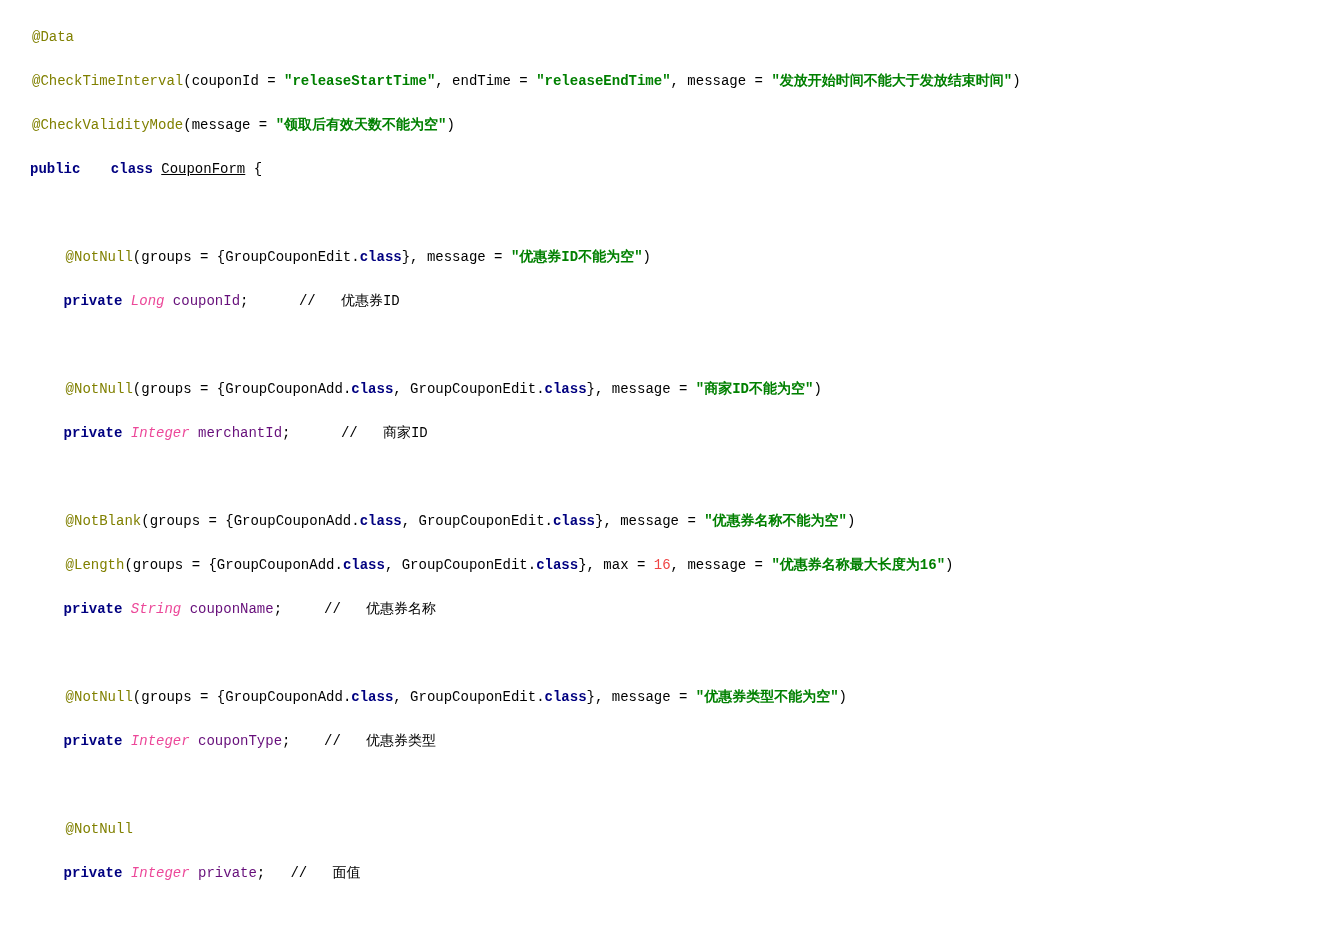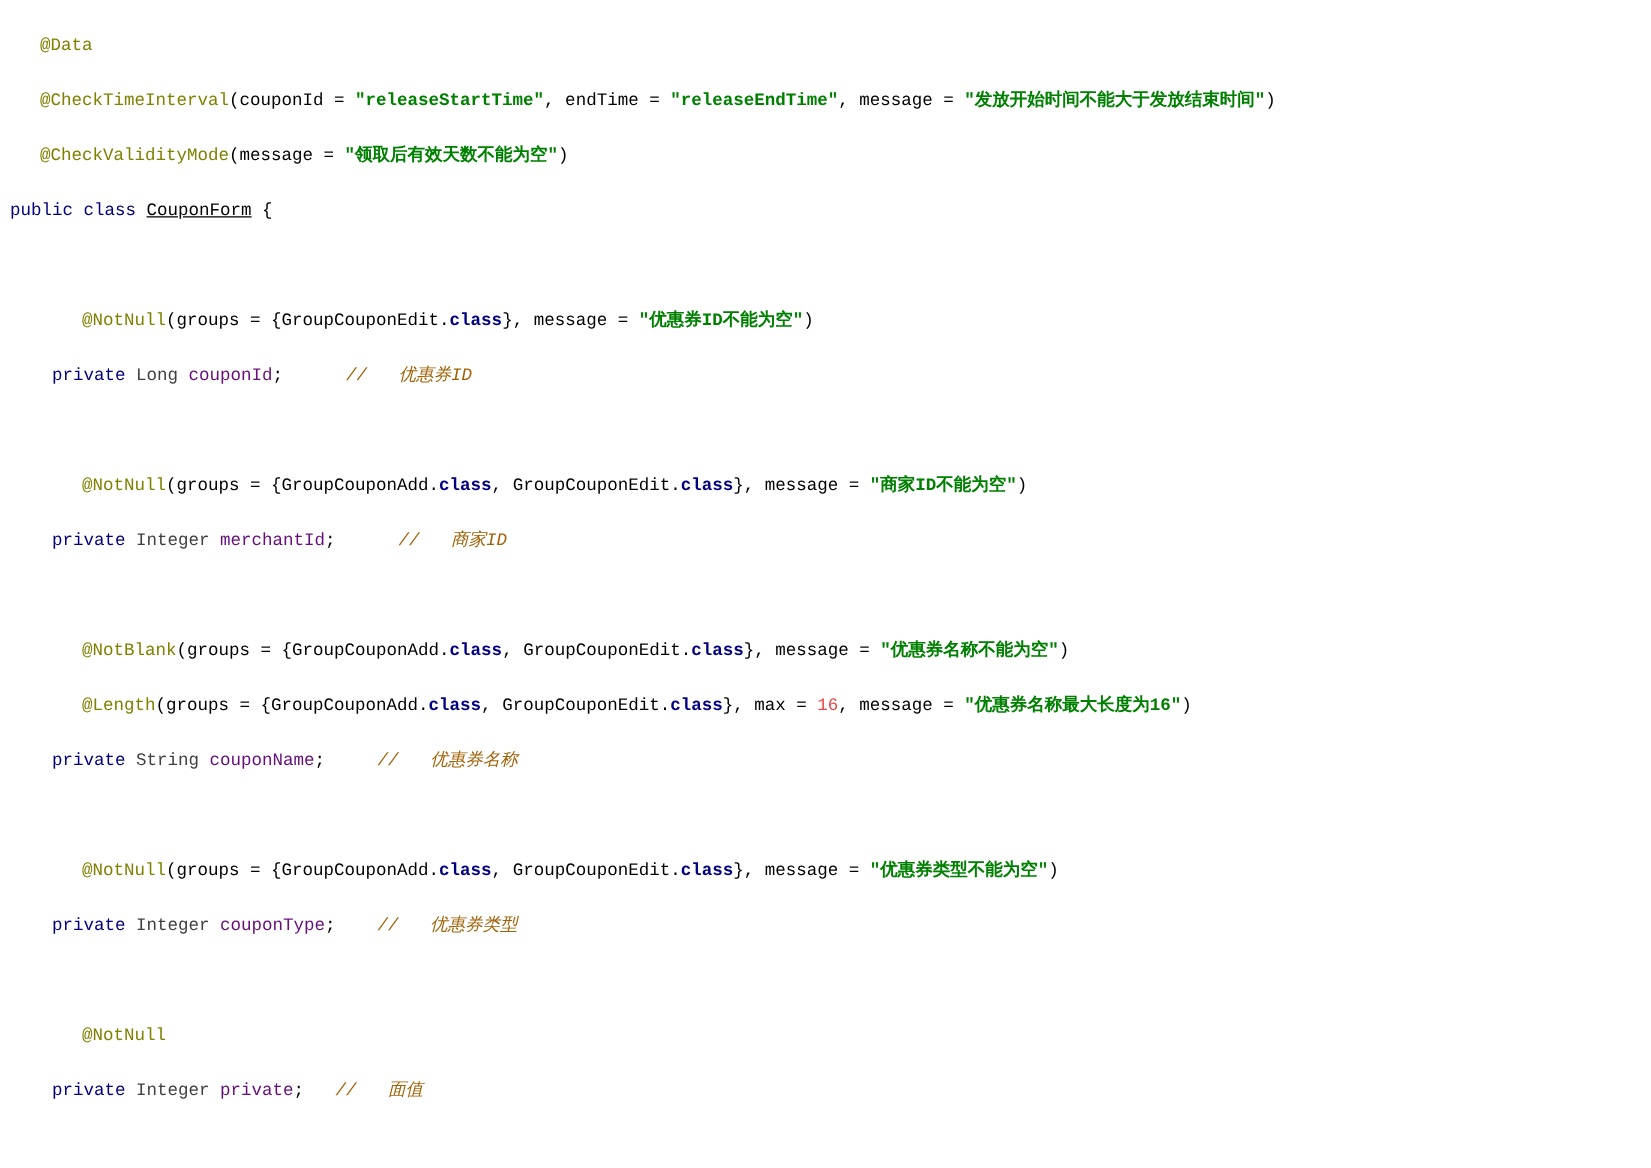--- a/index.html
+++ b/index.html
@@ -12,24 +12,24 @@
     color: #000000;
   }
   .code-container {
     padding: 4px 0 4px 8px;
     white-space: pre;
   }
   .line {
     display: block;
   }
   .annotation { color: #808000; margin-left: 24px; }
-  .keyword { color: #000080; font-weight: normal; }
+  .keyword { color: #000080; font-weight: bold; margin-left: 22px; }
   .string { color: #008000; font-weight: bold; }
-  .comment { color: #a16207; font-style: italic; }
-  .type { color: #404040; }
+  .comment { color: #000000; }
+  .type { color: #ec4899; font-style: italic; }
   .field { color: #660e7a; font-weight: normal; }
   .classname { color: #000000; text-decoration: underline; }
   .paren { color: #000000; }
   .brace { color: #000000; }
   .number { color: #ef4444; }
   .dot-member { color: #000080; font-weight: bold; }
 </style>
 </head>
 <body>
 

